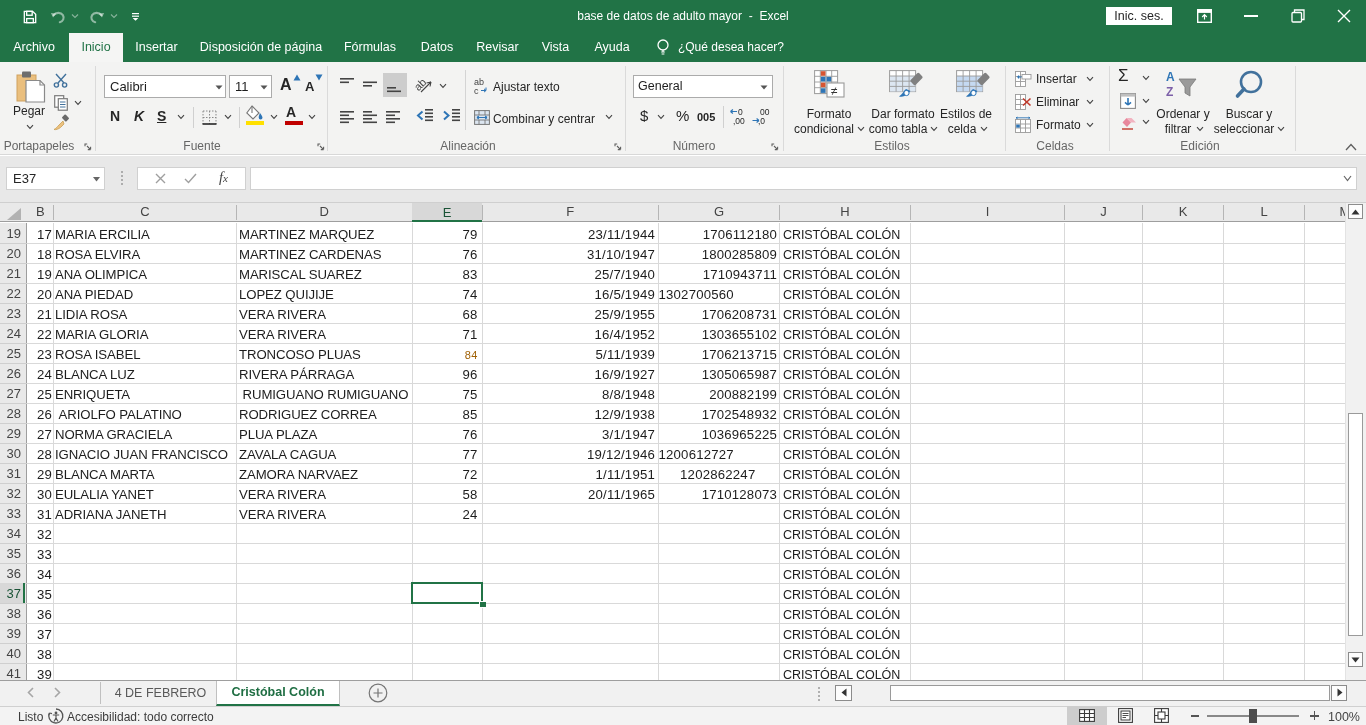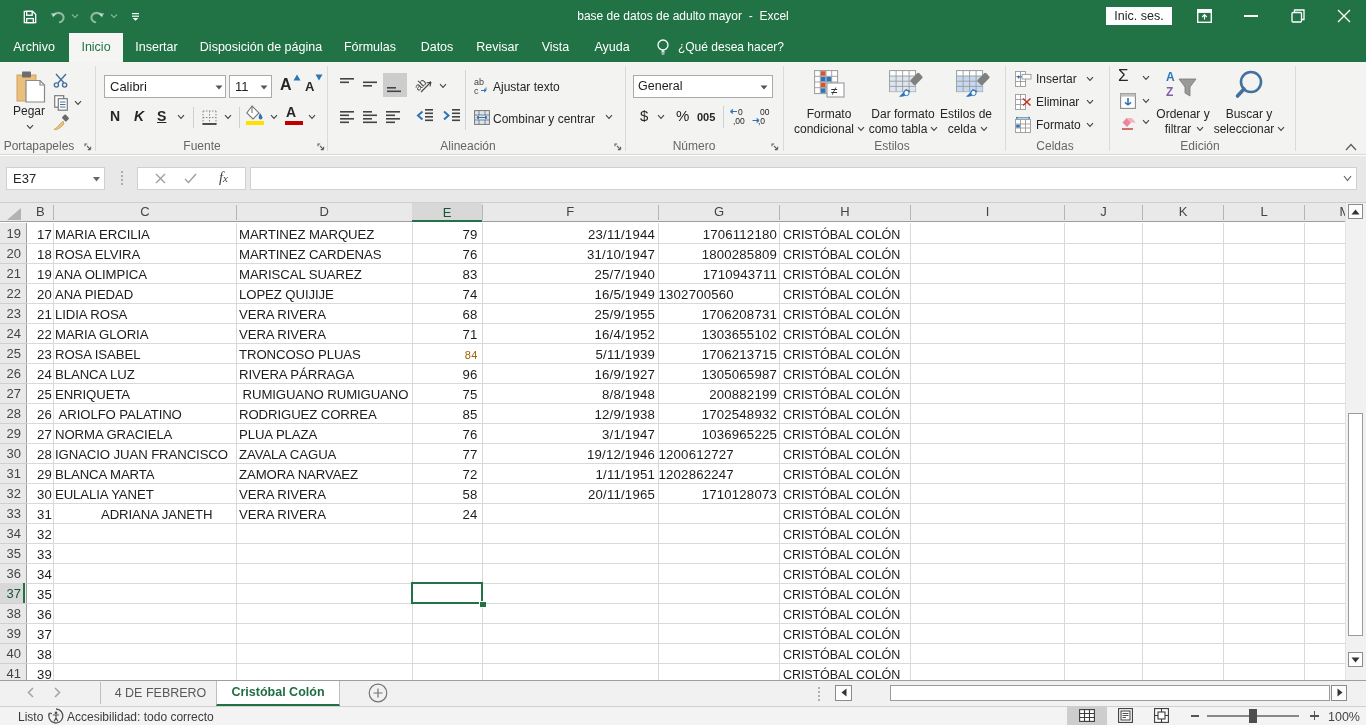--- a/index.html
+++ b/index.html
@@ -600,31 +600,31 @@
 <div class="t" style="left:239px;top:444.5px;height:20px;line-height:20px;font-size:13.2px;letter-spacing:-0.1px;color:#1d1d1d;">ZAVALA CAGUA</div>
 <div class="t" style="left:412px;top:444.5px;width:65.5px;height:20px;line-height:20px;text-align:right;font-size:13.2px;letter-spacing:0.2px;color:#1d1d1d;">77</div>
 <div class="t" style="left:482px;top:444.5px;width:173px;height:20px;line-height:20px;text-align:right;font-size:13.2px;letter-spacing:0.2px;color:#1d1d1d;">19/12/1946</div>
 <div class="t" style="left:658.5px;top:444.5px;width:118.5px;height:20px;line-height:20px;font-size:13.2px;letter-spacing:0.2px;color:#1d1d1d;">1200612727</div>
 <div class="t" style="left:782.5px;top:444.5px;height:20px;line-height:20px;font-size:13.2px;letter-spacing:-0.1px;color:#1d1d1d;transform:scaleX(0.95);transform-origin:0 0;">CRISTÓBAL COLÓN</div>
 <div class="t" style="left:27px;top:464.5px;width:25px;height:20px;line-height:20px;text-align:right;font-size:13.2px;letter-spacing:0.2px;color:#1d1d1d;">29</div>
 <div class="t" style="left:55px;top:464.5px;height:20px;line-height:20px;font-size:13.2px;letter-spacing:-0.1px;color:#1d1d1d;">BLANCA MARTA</div>
 <div class="t" style="left:239px;top:464.5px;height:20px;line-height:20px;font-size:13.2px;letter-spacing:-0.1px;color:#1d1d1d;">ZAMORA NARVAEZ</div>
 <div class="t" style="left:412px;top:464.5px;width:65.5px;height:20px;line-height:20px;text-align:right;font-size:13.2px;letter-spacing:0.2px;color:#1d1d1d;">72</div>
 <div class="t" style="left:482px;top:464.5px;width:173px;height:20px;line-height:20px;text-align:right;font-size:13.2px;letter-spacing:0.2px;color:#1d1d1d;">1/11/1951</div>
-<div class="t" style="left:658.5px;top:464.5px;width:118.5px;height:20px;line-height:20px;text-align:left;font-size:13.2px;letter-spacing:0.2px;color:#1d1d1d;">1202862247</div>
+<div class="t" style="left:658.5px;top:464.5px;width:118.5px;height:20px;line-height:20px;text-align:center;font-size:13.2px;letter-spacing:0.2px;color:#1d1d1d;">1202862247</div>
 <div class="t" style="left:782.5px;top:464.5px;height:20px;line-height:20px;font-size:13.2px;letter-spacing:-0.1px;color:#1d1d1d;transform:scaleX(0.95);transform-origin:0 0;">CRISTÓBAL COLÓN</div>
 <div class="t" style="left:27px;top:484.5px;width:25px;height:20px;line-height:20px;text-align:right;font-size:13.2px;letter-spacing:0.2px;color:#1d1d1d;">30</div>
 <div class="t" style="left:55px;top:484.5px;height:20px;line-height:20px;font-size:13.2px;letter-spacing:-0.1px;color:#1d1d1d;">EULALIA YANET</div>
 <div class="t" style="left:239px;top:484.5px;height:20px;line-height:20px;font-size:13.2px;letter-spacing:-0.1px;color:#1d1d1d;">VERA RIVERA</div>
 <div class="t" style="left:412px;top:484.5px;width:65.5px;height:20px;line-height:20px;text-align:right;font-size:13.2px;letter-spacing:0.2px;color:#1d1d1d;">58</div>
 <div class="t" style="left:482px;top:484.5px;width:173px;height:20px;line-height:20px;text-align:right;font-size:13.2px;letter-spacing:0.2px;color:#1d1d1d;">20/11/1965</div>
 <div class="t" style="left:658.5px;top:484.5px;width:118.5px;height:20px;line-height:20px;text-align:right;font-size:13.2px;letter-spacing:0.2px;color:#1d1d1d;">1710128073</div>
 <div class="t" style="left:782.5px;top:484.5px;height:20px;line-height:20px;font-size:13.2px;letter-spacing:-0.1px;color:#1d1d1d;transform:scaleX(0.95);transform-origin:0 0;">CRISTÓBAL COLÓN</div>
 <div class="t" style="left:27px;top:504.5px;width:25px;height:20px;line-height:20px;text-align:right;font-size:13.2px;letter-spacing:0.2px;color:#1d1d1d;">31</div>
-<div class="t" style="left:55px;top:504.5px;height:20px;line-height:20px;font-size:13.2px;letter-spacing:-0.1px;color:#1d1d1d;padding-left:46px;">ADRIANA JANETH</div>
+<div class="t" style="left:55px;top:504.5px;height:20px;line-height:20px;font-size:13.2px;letter-spacing:-0.1px;color:#1d1d1d;">ADRIANA JANETH</div>
 <div class="t" style="left:239px;top:504.5px;height:20px;line-height:20px;font-size:13.2px;letter-spacing:-0.1px;color:#1d1d1d;">VERA RIVERA</div>
 <div class="t" style="left:412px;top:504.5px;width:65.5px;height:20px;line-height:20px;text-align:right;font-size:13.2px;letter-spacing:0.2px;color:#1d1d1d;">24</div>
 <div class="t" style="left:782.5px;top:504.5px;height:20px;line-height:20px;font-size:13.2px;letter-spacing:-0.1px;color:#1d1d1d;transform:scaleX(0.95);transform-origin:0 0;">CRISTÓBAL COLÓN</div>
 <div class="t" style="left:27px;top:524.5px;width:25px;height:20px;line-height:20px;text-align:right;font-size:13.2px;letter-spacing:0.2px;color:#1d1d1d;">32</div>
 <div class="t" style="left:782.5px;top:524.5px;height:20px;line-height:20px;font-size:13.2px;letter-spacing:-0.1px;color:#1d1d1d;transform:scaleX(0.95);transform-origin:0 0;">CRISTÓBAL COLÓN</div>
 <div class="t" style="left:27px;top:544.5px;width:25px;height:20px;line-height:20px;text-align:right;font-size:13.2px;letter-spacing:0.2px;color:#1d1d1d;">33</div>
 <div class="t" style="left:782.5px;top:544.5px;height:20px;line-height:20px;font-size:13.2px;letter-spacing:-0.1px;color:#1d1d1d;transform:scaleX(0.95);transform-origin:0 0;">CRISTÓBAL COLÓN</div>
 <div class="t" style="left:27px;top:564.5px;width:25px;height:20px;line-height:20px;text-align:right;font-size:13.2px;letter-spacing:0.2px;color:#1d1d1d;">34</div>
 <div class="t" style="left:782.5px;top:564.5px;height:20px;line-height:20px;font-size:13.2px;letter-spacing:-0.1px;color:#1d1d1d;transform:scaleX(0.95);transform-origin:0 0;">CRISTÓBAL COLÓN</div>
 <div class="t" style="left:27px;top:584.5px;width:25px;height:20px;line-height:20px;text-align:right;font-size:13.2px;letter-spacing:0.2px;color:#1d1d1d;">35</div>

